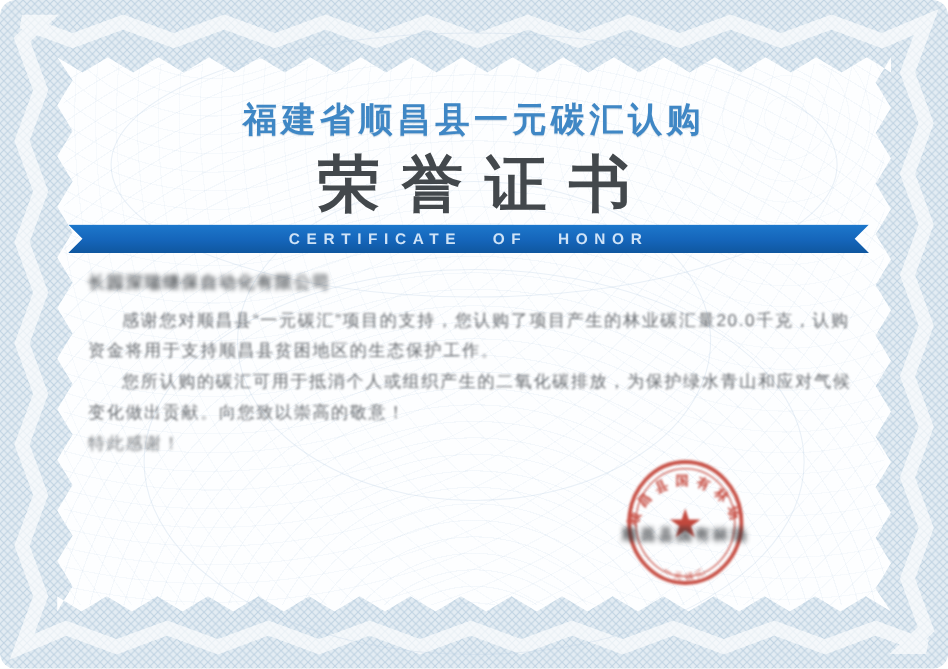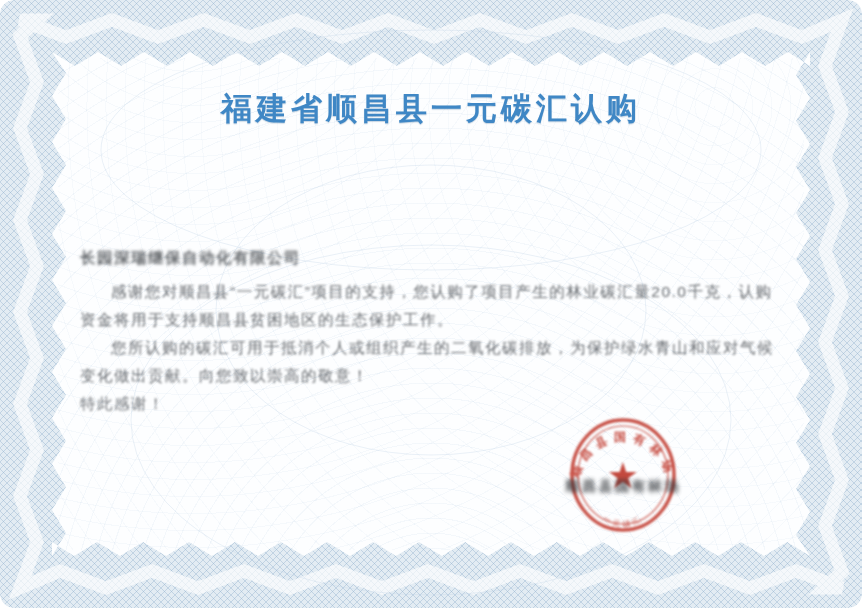--- a/index.html
+++ b/index.html
@@ -117,21 +117,25 @@
       <ellipse cx="431" cy="150" rx="330" ry="120"></ellipse>
     </g>
   </svg>
 
   <div class="watermark"></div>
 
   <div class="content">
 
     <div class="program-title">福建省顺昌县一元碳汇认购</div>
 
+    <div class="cert-title">荣誉证书</div>
 
+    <div class="ribbon">
+      <span class="ribbon-label">CERTIFICATE OF HONOR</span>
+    </div>
 
     <div class="body-text">
       <p class="recipient">长园深瑞继保自动化有限公司</p>
       <p class="para">感谢您对顺昌县“一元碳汇”项目的支持，您认购了项目产生的林业碳汇量20.0千克，认购资金将用于支持顺昌县贫困地区的生态保护工作。</p>
       <p class="para">您所认购的碳汇可用于抵消个人或组织产生的二氧化碳排放，为保护绿水青山和应对气候变化做出贡献。向您致以崇高的敬意！</p>
       <p class="closing">特此感谢！</p>
     </div>
 
     <svg class="seal" width="134" height="120" viewBox="0 0 134 120" xmlns="http://www.w3.org/2000/svg">
       <defs>

